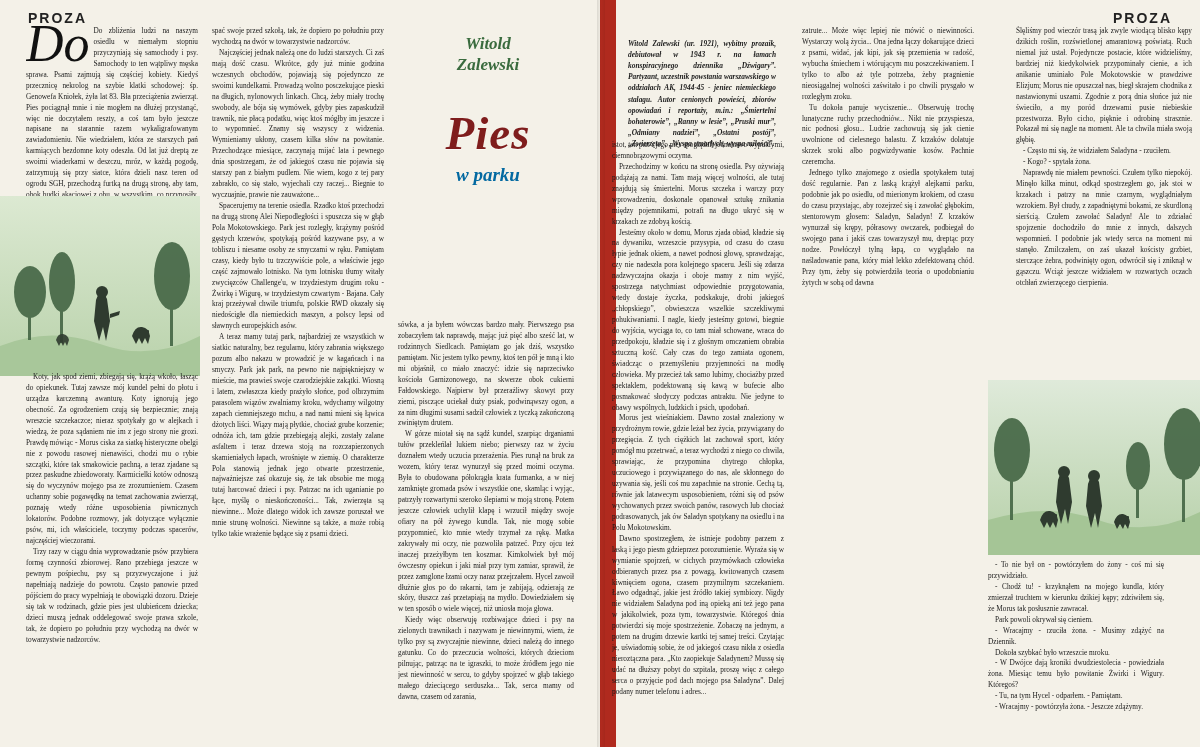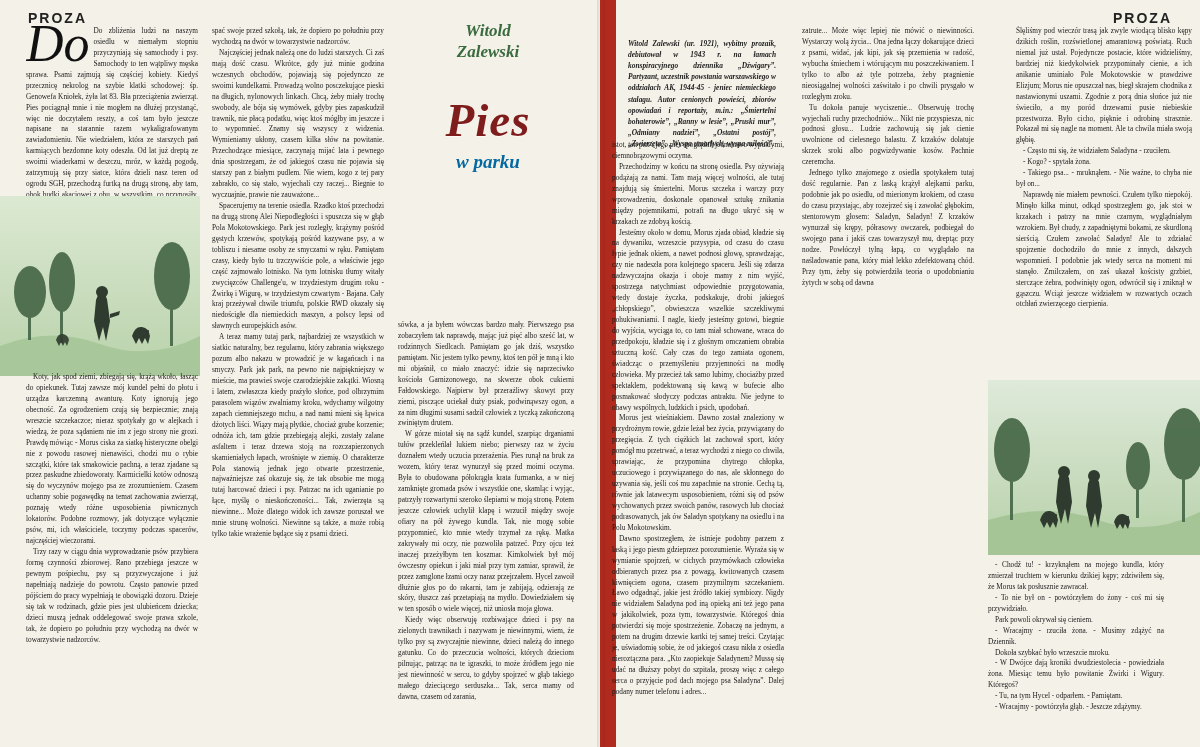--- a/index.html
+++ b/index.html
@@ -77,21 +77,21 @@
     position:absolute;left:398px;top:14px;width:180px;height:290px;
     text-align:center;
   }
   .author{
     font-family:"Liberation Serif", serif;
     font-style:italic;
     font-weight:bold;
     font-size:17px;
     line-height:1.25;
     color:#3a6b3e;
-    margin-top:6px;
+    margin-top:19px;
   }
   .bigtitle{
     font-family:"Liberation Serif", serif;
     font-style:italic;
     font-weight:bold;
     font-size:47px;
     color:#7f1d1d;
     margin-top:30px;
     letter-spacing:1px;
     text-shadow:0 1px 0 rgba(255,255,255,.6);
@@ -224,29 +224,28 @@
     <div class="col" id="rc1" style="top:140px;height:584px;">
       <p class="noind">istot, ten pan i jego pies spoglądali jednakowo wypukłymi, ciemnobrązowymi oczyma.</p>
       <p>Przechodzimy w końcu na stronę osiedla. Psy ożywiają podążają za nami. Tam mają więcej wolności, ale tutaj znajdują się śmiertelni. Morus szczeka i warczy przy wprowadzeniu, doskonale opanował sztukę znikania między pojemnikami, potrafi na długo ukryć się w krzakach ze zdobyą kością.</p>
       <p>Jesteśmy około w domu, Morus zjada obiad, kładzie się na dywaniku, wrzeszcie przysypia, od czasu do czasu łypie jednak okiem, a nawet podnosi głowę, sprawdzając, czy nie nadeszła pora kolejnego spaceru. Jeśli się zdarza nadzwyczajna okazja i oboje mamy z nim wyjść, spostrzega natychmiast odpowiednie przygotowania, wtedy dostaje życzka, podskakuje, drobi jakiegoś „chłopskiego”, obwieszcza wszelkie szczekliwymi pohukiwaniami. I nagle, kiedy jesteśmy gotowi, biegnie do wyjścia, wyciąga to, co tam miał schowane, wraca do przedpokoju, kładzie się i z głośnym omczaniem obrabia sztuczną kość. Cały czas do tego zamiata ogonem, świadcząc o przemyśleniu przyjemności na modłę człowieka. My przecież tak samo lubimy, chociażby przed spektaklem, podektowaną się kawą w bufecie albo posmakować słodyczy podczas antraktu. Nie jedyne to obawy wspólnych, ludzkich i psich, upodobań.</p>
       <p>Morus jest wieśniakiem. Dawno został znaleziony w przydrożnym rowie, gdzie leżał bez życia, przywiązany do przegięcia. Z tych ciężkich lat zachował sport, który pomógł mu przetrwać, a teraz wychodzi z niego co chwila, sprawiając, że przypomina chytrego chłopka, uczuciowego i przywiązanego do nas, ale skłonnego do uzywania się, jeśli coś mu zapachnie na stronie. Cechą tą, równie jak latawecym usposobieniem, różni się od psów wychowanych przez swoich panów, rasowych lub chociaż podrasowanych, jak ów Saladyn spotykany na osiedlu i na Polu Mokotowskim.</p>
       <p>Dawno spostrzegłem, że istnieje podobny parzem z laską i jego piesm gdzieprzez porozumienie. Wyraża się w wymianie spojrzeń, w cichych przymówkach człowieka odbieranych przez psa z powagą, kwitowanych czasem kiwnięciem ogona, czasem przymilnym szczekaniem. Ławo odgadnąć, jakie jest źródło takiej symbiozy. Nigdy nie widziałem Saladyna pod iną opieką ani też jego pana w jakikolwiek, poza tym, towarzystwie. Któregoś dnia potwierdzi się moje spostrzeżenie. Zobaczę na jednym, a potem na drugim drzewie kartki tej samej treści. Czytając je, uświadomię sobie, że od jakiegoś czasu nikła z osiedla nieroztączna para. „Kto zaopiekuje Saladynem? Mussę się udać na dłuższy pobyt do szpitala, proszę więc z całego serca o przyjęcie pod dach mojego psa Saladyna”. Dalej podany numer telefonu i adres...</p>
     </div>
 
     <div class="col" id="rc2">
       <p class="noind">zatrute... Może więc lepiej nie mówić o niewinności. Wystarczy wolą życia... Ona jedna łączy dokarujące dzieci z psami, widać, jak kipi, jak się przemienia w radość, wybucha śmiechem i wtórującym mu poszczekiwaniem. I tylko to albo aż tyle potrzeba, żeby pragnienie nieosiągalnej wolności zaświtało i po chwili prysgało w rozległym zroku.</p>
-      <p>Tu dokoła panuje wyciszenie... Obserwuję trochę wyjechali ruchy przechodniów... Nikt nie przyspiesza, nic podnosi głosu... Ludzie zachowują się jak cienie uwolnione od cielesnego balastu. Z krzaków dolatuje skrzek sroki albo pogwizdywanie kosów. Pachnie czeremcha.</p>
+      <p>Tu dokoła panuje wyciszenie... Obserwuję trochę lunatyczne ruchy przechodniów... Nikt nie przyspiesza, nic podnosi głosu... Ludzie zachowują się jak cienie uwolnione od cielesnego balastu. Z krzaków dolatuje skrzek sroki albo pogwizdywanie kosów. Pachnie czeremcha.</p>
       <p>Jednego tylko znajomego z osiedla spotykałem tutaj dość regularnie. Pan z laską krążył alejkami parku, podobnie jak po osiedlu, od mierionym krokiem, od czasu do czasu przystając, aby rozejrzeć się i zawołać głębokim, stentorowym głosem: Saladyn, Saladyn! Z krzaków wynurzał się krępy, półrasowy owczarek, podbiegał do swojego pana i jakiś czas towarzyszył mu, dreptąc przy nodze. Powłóczył tylną łapą, co wyglądało na naśladowanie pana, który miał lekko zdefektowaną chód. Przy tym, żeby się potwierdziła teoria o upodobnianiu żytych w sobą od dawna</p>
     </div>
 
     <div class="col" id="rc3">
       <p class="noind">Ślęliśmy pod wieczór trasą jak zwyle wiodącą blisko kępy dzikich roślin, rozświetlonej amarantową poświatą. Ruch niemal już ustał. Pojedyncze postacie, które widzieliśmy, bardziej niż kiedykolwiek przypominały cienie, a ich anikanie uminiało Pole Mokotowskie w prawdziwe Elizjum; Morus nie opuszczał nas, biegł skrajem chodnika z nastawionymi uszami. Zgodnie z porą dnia słońce już nie świeciło, a my poród drzewami pusie niebieskie przestworza. Było cicho, pięknie i odrobinę strasznie. Pokazał mi się nagle na moment. Ale ta chwila miała swoją głębię.</p>
       <p>- Często mi się, że widziałem Saladyna - rzuciłem.</p>
       <p>- Kogo? - spytała żona.</p>
-      <p>- Takiego psa... - mruknąłem. - Nie ważne, to chyba nie był on...</p>
       <p>Naprawdę nie miałem pewności. Czułem tylko niepokój. Minęło kilka minut, odkąd spostrzegłem go, jak stoi w krzakach i patrzy na mnie czarnym, wyglądniałym wzrokiem. Był chudy, z zapadniętymi bokami, ze skurdloną sierścią. Czułem zawołać Saladyn! Ale to zdziałać spojrzenie dochodziło do mnie z innych, dalszych wspomnień. I podobnie jak wtedy serca na moment mi stanęło. Zmilczałem, on zaś ukazał kościsty grzbiet, sterczące żebra, podwinięty ogon, odwrócił się i zniknął w gąszczu. Wciąż jeszcze widziałem w rozwartych oczach otchłań zwierzęcego cierpienia.</p>
     </div>
 
     <div class="illus" style="left:388px;top:380px;width:212px;height:175px;">
       <svg width="212" height="175" viewBox="0 0 212 175">
         <defs>
           <linearGradient id="g2" x1="0" y1="0" x2="0" y2="1">
             <stop offset="0%" stop-color="#dfeada"></stop>
             <stop offset="100%" stop-color="#b6d0a8"></stop>
           </linearGradient>
@@ -268,25 +267,25 @@
           <circle cx="106" cy="96" r="6"></circle>
           <path d="M52 140 q3 -10 10 -9 q7 1 8 9 l-2 8 -3 -6 -3 6 -3 -6 -3 6 z"></path>
           <rect x="60" y="134" width="9" height="3" rx="1"></rect>
           <path d="M126 142 q3 -9 9 -8 q6 1 7 8 l-2 7 -3 -5 -2 5 -3 -5 -3 5 z"></path>
           <rect x="133" y="136" width="8" height="3" rx="1"></rect>
         </g>
       </svg>
     </div>
 
     <div class="col" id="rc3b">
+      <p>- To nie był on - powtórzyłem do żony - coś mi się przywidziało.</p>
       <p>- Chodź tu! - krzyknąłem na mojego kundla, który zmierzał truchtem w kierunku dzikiej kępy; zdziwiłem się, że Morus tak posłusznie zawracał.</p>
-      <p>- To nie był on - powtórzyłem do żony - coś mi się przywidziało.</p>
       <p>Park powoli okrywał się cieniem.</p>
       <p>- Wracajmy - rzuciła żona. - Musimy zdążyć na Dziennik.</p>
       <p>Dokoła szybkać było wrzeszcie mroku.</p>
       <p>- W Dwójce dają kroniki dwudziestolecia - powiedziała żona. Miesiąc temu było powitanie Żwirki i Wigury. Któregoś?</p>
       <p>- Tu, na tym Hycel - odparłem. - Pamiętam.</p>
-      <p>- Wracajmy - powtórzyła głąb. - Jeszcze zdążymy.</p>
+      <p>- Wracajmy - powtórzyła żona. - Jeszcze zdążymy.</p>
     </div>
   </div>
 
   <div class="gutter"></div>
 </div>
 
 </body></html>

